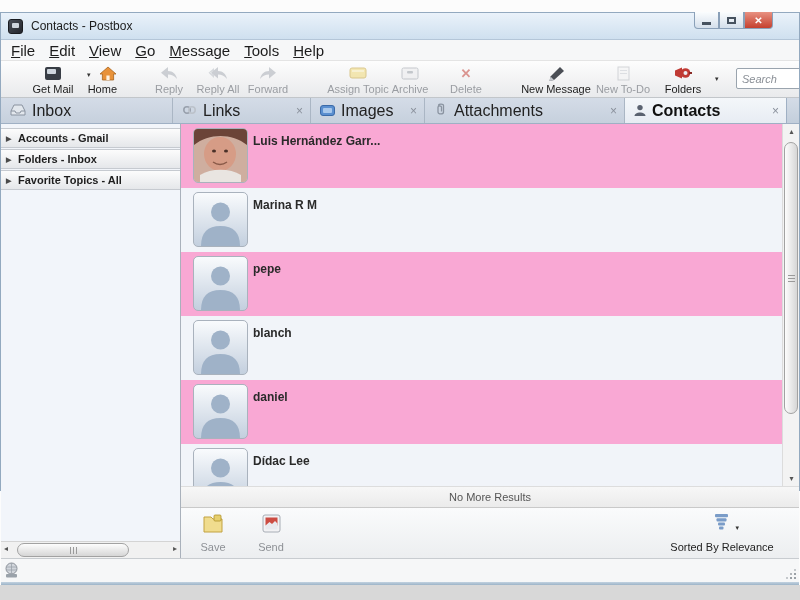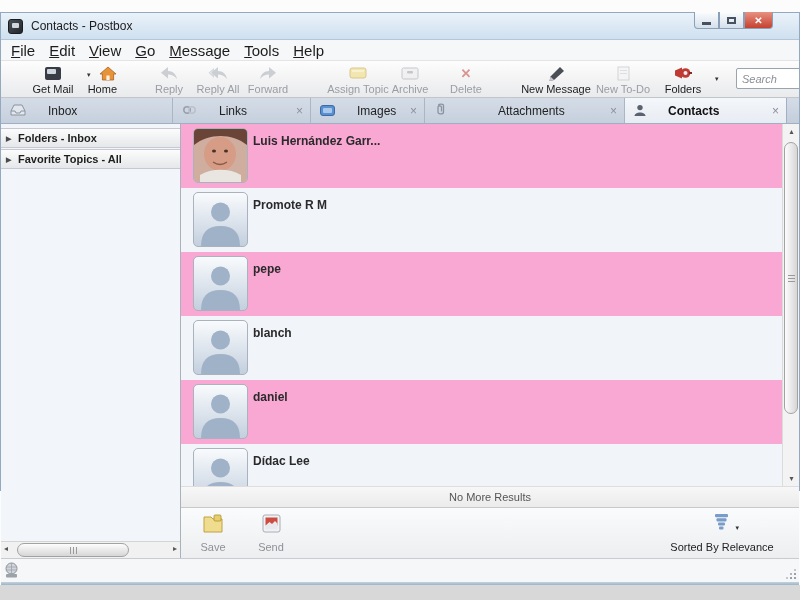--- a/index.html
+++ b/index.html
@@ -53,21 +53,21 @@
                border:1px solid #9aa4ae; border-radius:2px; background:#fff;
                font-size:11px; padding:0 5px; color:#333; }
   .searchbox::placeholder { font-style:italic; color:#8a8f96; }
 
   
   .tabbar { position:relative; height:26px; background:linear-gradient(#d4dce7,#c3cedb);
             border-bottom:1px solid #9fb0c4; }
   .tab { position:absolute; top:0; height:25px; display:flex; align-items:center;
          padding-left:9px; background:linear-gradient(#d4dce7,#c6d0dd);
          border-right:1px solid #aab6c4; }
-  .tab .tab-label { margin-left:22px; font-size:12px; color:#222; }
+  .tab .tab-label { margin-left:6px; font-size:16px; color:#222; }
   .tab .tab-close { position:absolute; right:7px; font-size:12px; color:#8a919c;
                     line-height:12px; }
   .tab.active { background:linear-gradient(#f4f7fa,#e7ecf3); border-right:1px solid #9fb0c4; }
   .tab.active .tab-label { font-weight:bold; color:#111;text-align:right; }
 
   
   .main { display:flex; height:434px; }
   .sidebar { position:relative; width:180px; background:#f2f5fa; border-right:1px solid #a9b1bb; }
   .sb-head { position:relative; height:20px; margin-top:1px; line-height:19px;
              background:linear-gradient(#fcfcfc,#e5e7ea);
@@ -302,21 +302,21 @@
         <span>
           <svg width="15" height="11">
               <rect x="0.5" y="0.5" width="14" height="10" rx="2.5" fill="#5a8fd0" stroke="#3a6aa8"></rect>
               <rect x="3" y="3" width="9" height="5" rx="1" fill="#a8c8ec"></rect>
             </svg>
         </span>
         <span class="tab-label">Images</span>
         <span class="tab-close">×</span>
       </div>
 
-      <div class="tab" style="left:424px;width:200px;gap:28px;">
+      <div class="tab" style="left:424px;width:200px;">
         <span>
           <svg width="14" height="14">
               <path d="M4.5 3.5 C4.5 1.6 9.5 1.6 9.5 3.5 L9.5 10 C9.5 12.6 4 12.6 4 10 L4 5 C4 3.6 7.5 3.6 7.5 5 L7.5 9.5" fill="none" stroke="#8a93a0" stroke-width="1.3"></path>
             </svg>
         </span>
         <span class="tab-label">Attachments</span>
         <span class="tab-close">×</span>
       </div>
 
       <div class="tab active" style="left:624px;width:162px;">
@@ -327,20 +327,24 @@
             </svg>
         </span>
         <span class="tab-label">Contacts</span>
         <span class="tab-close">×</span>
       </div>
     </div>
 
     <div class="main">
 
       <div class="sidebar">
+        <div class="sb-head">
+          <span class="tri">▶</span>
+          <span>Accounts - Gmail</span>
+        </div>
         <div class="sb-head">
           <span class="tri">▶</span>
           <span>Folders - Inbox</span>
         </div>
         <div class="sb-head">
           <span class="tri">▶</span>
           <span>Favorite Topics - All</span>
         </div>
 
         <div class="hscroll">
@@ -373,21 +377,21 @@
             <div class="cname">Luis Hernández Garr...</div>
           </div>
 
           <div class="crow alt">
             <div class="avatar">
               <svg width="53" height="53" viewBox="0 0 53 53">
                   <circle cx="26.5" cy="19" r="9.5" fill="#9fb2c8"></circle>
                   <path d="M7 53 Q7 33 26.5 33 Q46 33 46 53 Z" fill="#9fb2c8"></path>
                 </svg>
             </div>
-            <div class="cname">Promote R M</div>
+            <div class="cname">Marina R M</div>
           </div>
 
           <div class="crow">
             <div class="avatar">
               <svg width="53" height="53" viewBox="0 0 53 53">
                   <circle cx="26.5" cy="19" r="9.5" fill="#9fb2c8"></circle>
                   <path d="M7 53 Q7 33 26.5 33 Q46 33 46 53 Z" fill="#9fb2c8"></path>
                 </svg>
             </div>
             <div class="cname">pepe</div>

